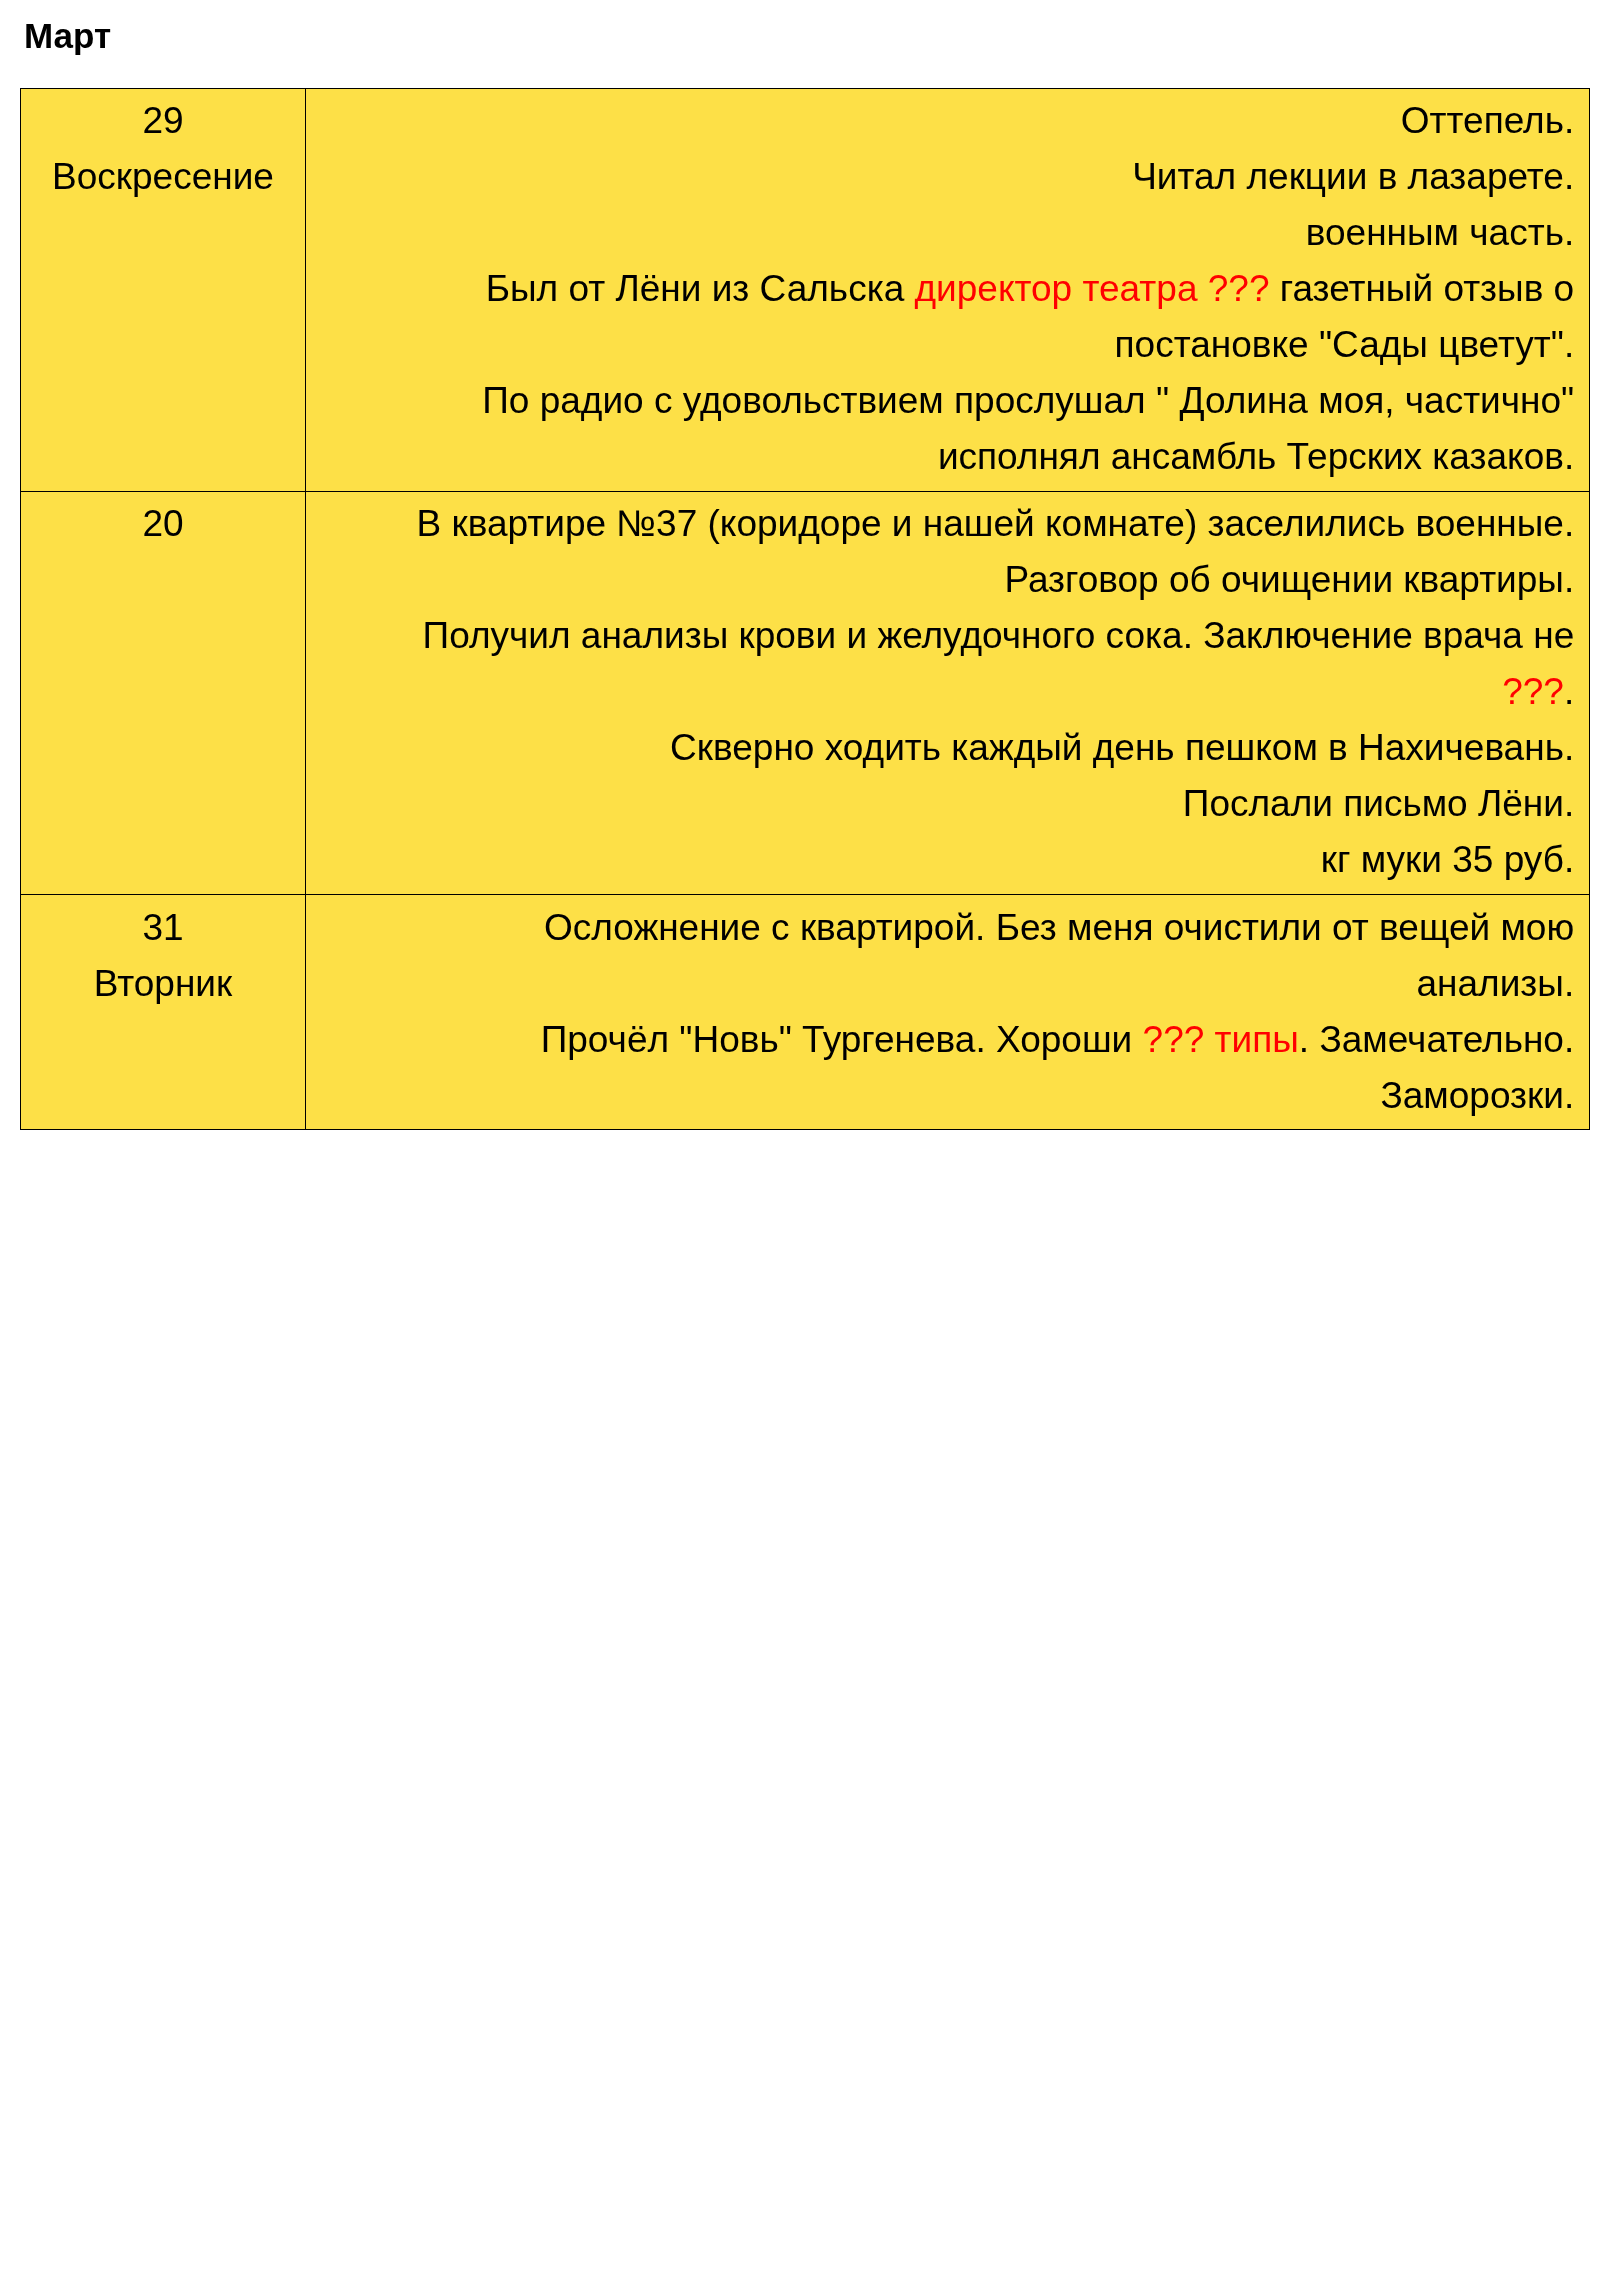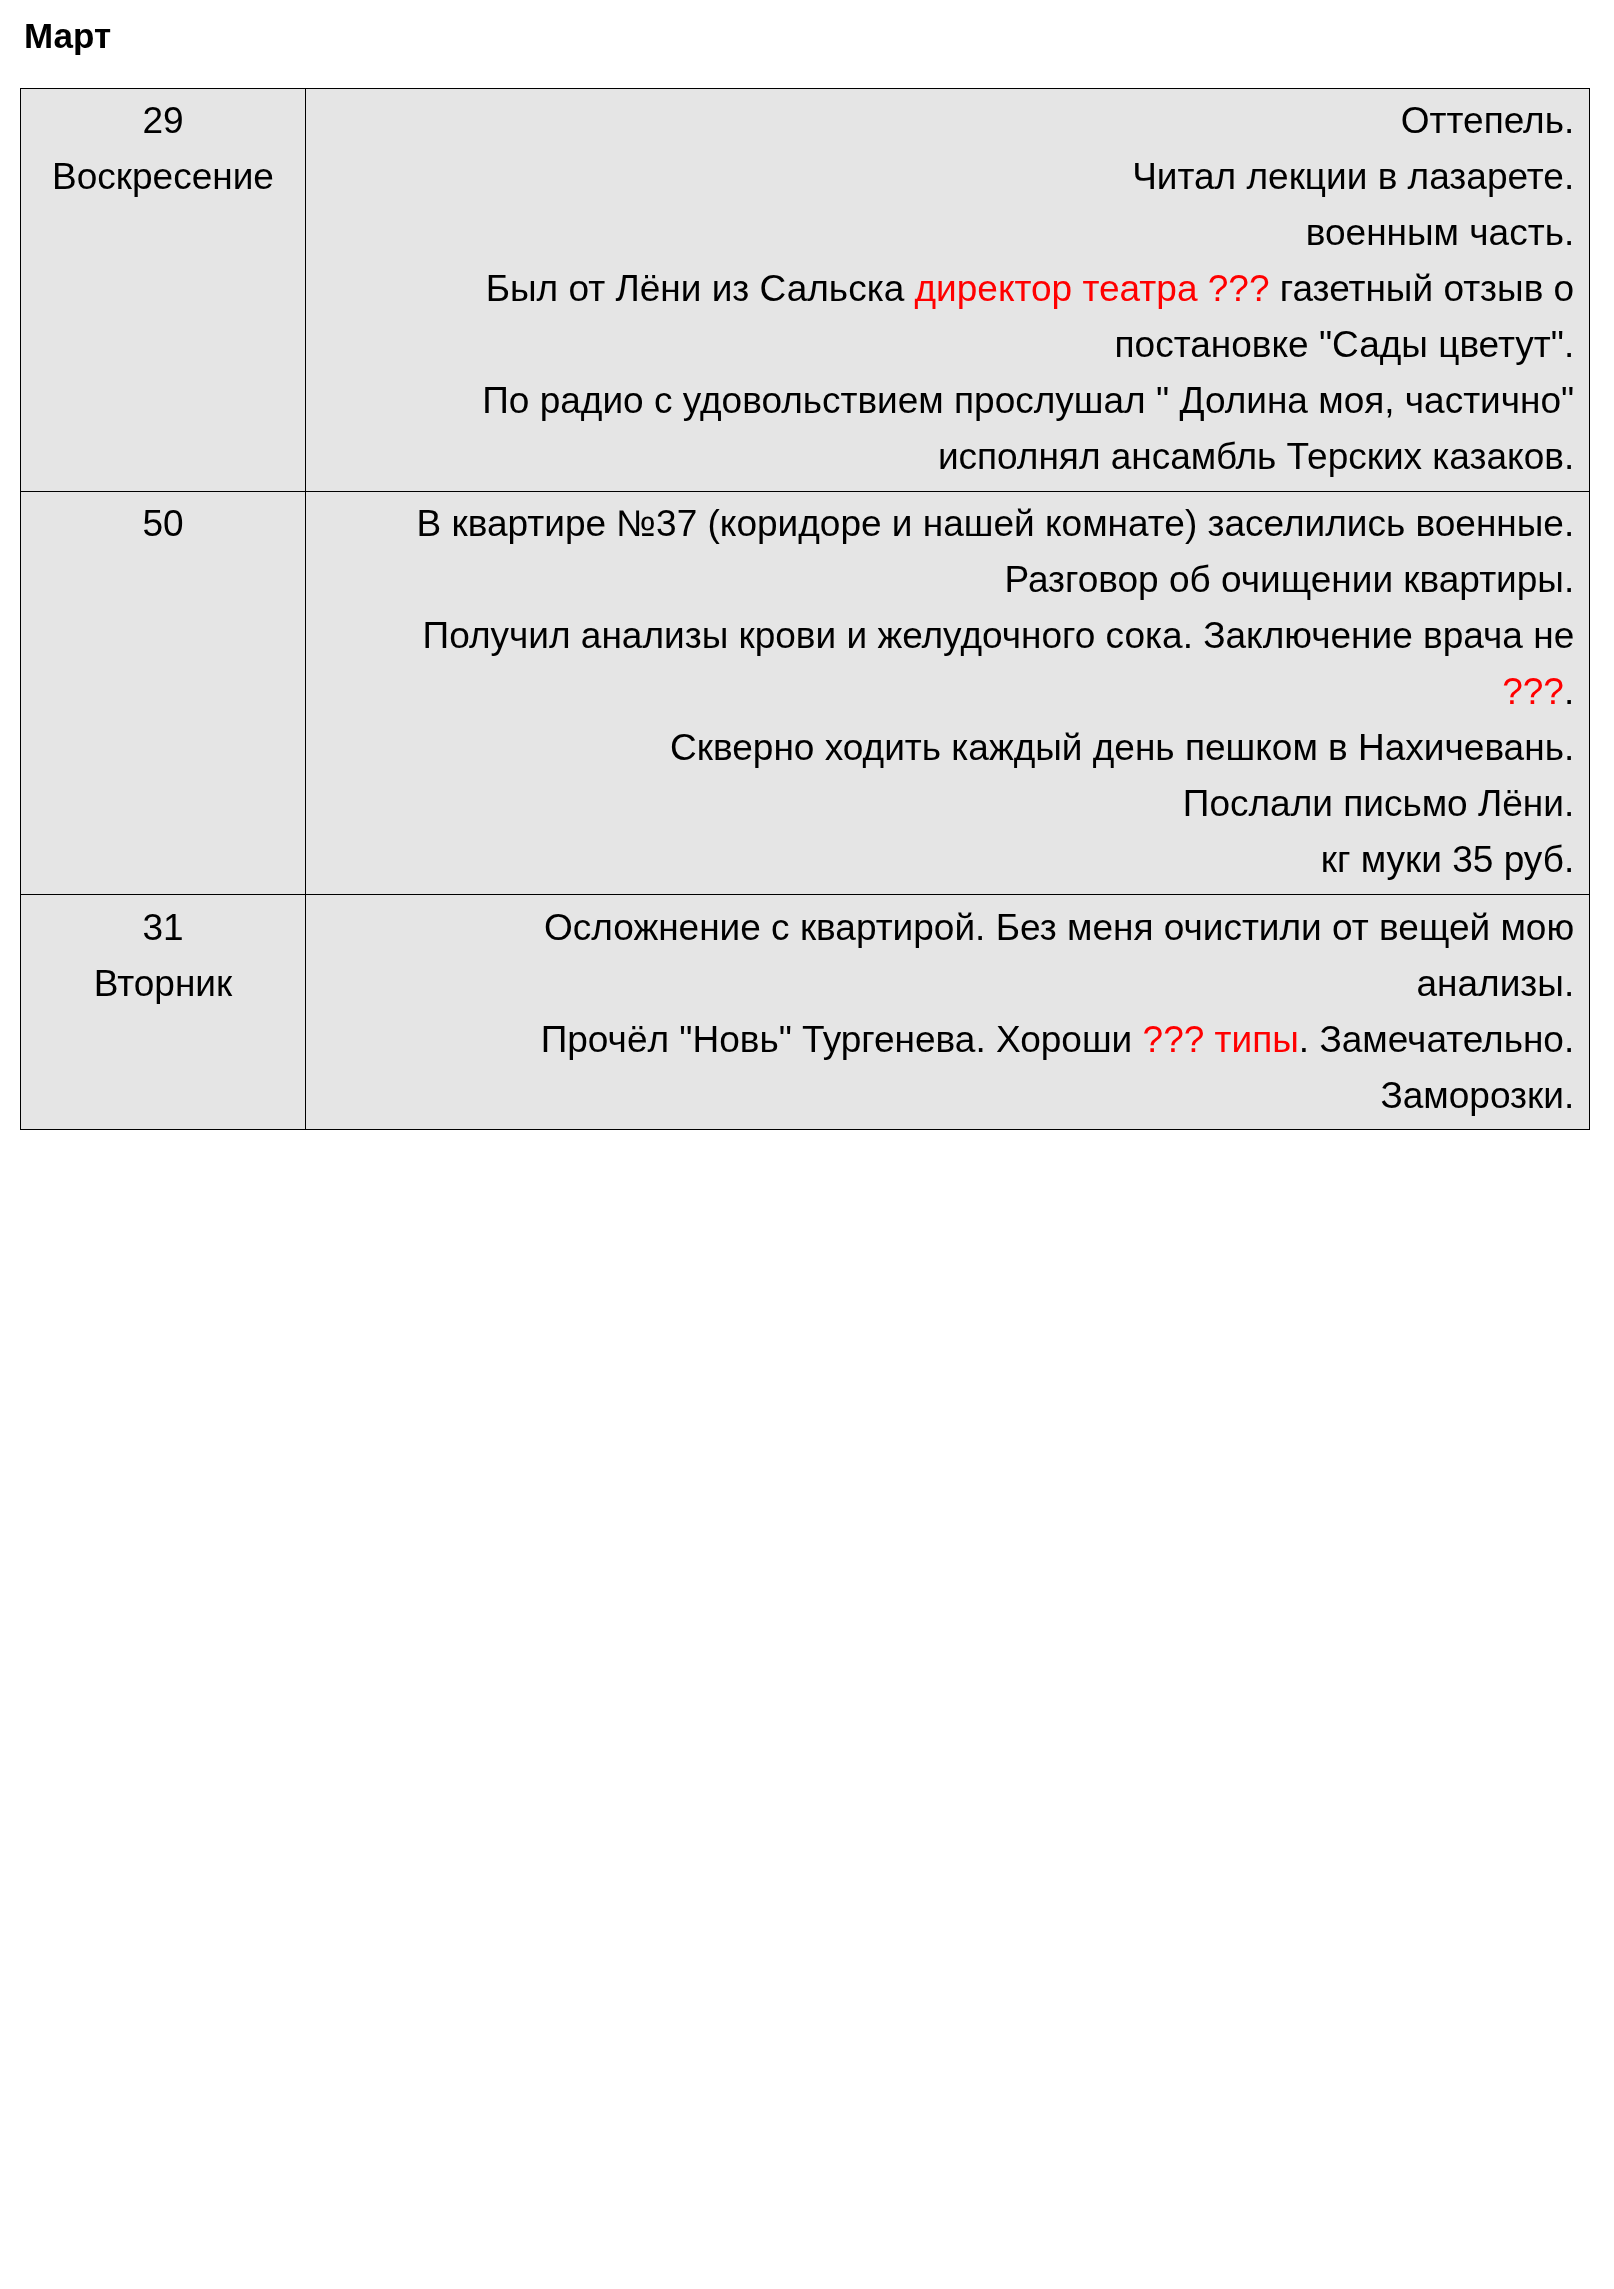--- a/index.html
+++ b/index.html
@@ -19,21 +19,21 @@
     font-size: 35px;
     line-height: 1.2;
     font-weight: bold;
     letter-spacing: 0;
   }
   .diary-table {
     margin: 31px 0 0 20px;
     width: 1570px;
     border: 1.8px solid #000000;
     box-sizing: border-box;
-    background: #e5e5e5;
+    background: #fde047;
   }
   .diary-row {
     display: flex;
     align-items: stretch;
     border-top: 1.8px solid #000000;
   }
   .diary-row:first-child {
     border-top: none;
   }
   .day-cell {
@@ -82,21 +82,21 @@
           <div class="line"><span>Был от Лёни из Сальска </span><span class="red">директор театра ???</span><span> газетный отзыв о</span></div>
           <div class="line"><span>постановке "Сады цветут".</span></div>
           <div class="line"><span>По радио с удовольствием прослушал " Долина моя, частично"</span></div>
           <div class="line"><span>исполнял ансамбль Терских казаков.</span></div>
         </div>
     </div>
   </div>
 
   <div class="diary-row">
     <div class="day-cell">
-      <div>50</div>
+      <div>20</div>
     </div>
     <div class="text-cell">
       <div>
           <div class="line"><span>В квартире №37 (коридоре и нашей комнате) заселились военные.</span></div>
           <div class="line"><span>Разговор об очищении квартиры.</span></div>
           <div class="line"><span>Получил анализы крови и желудочного сока. Заключение врача не</span></div>
           <div class="line"><span class="red">???</span><span>.</span></div>
           <div class="line"><span>Скверно ходить каждый день пешком в Нахичевань.</span></div>
           <div class="line"><span>Послали письмо Лёни.</span></div>
           <div class="line"><span>кг муки 35 руб.</span></div>

